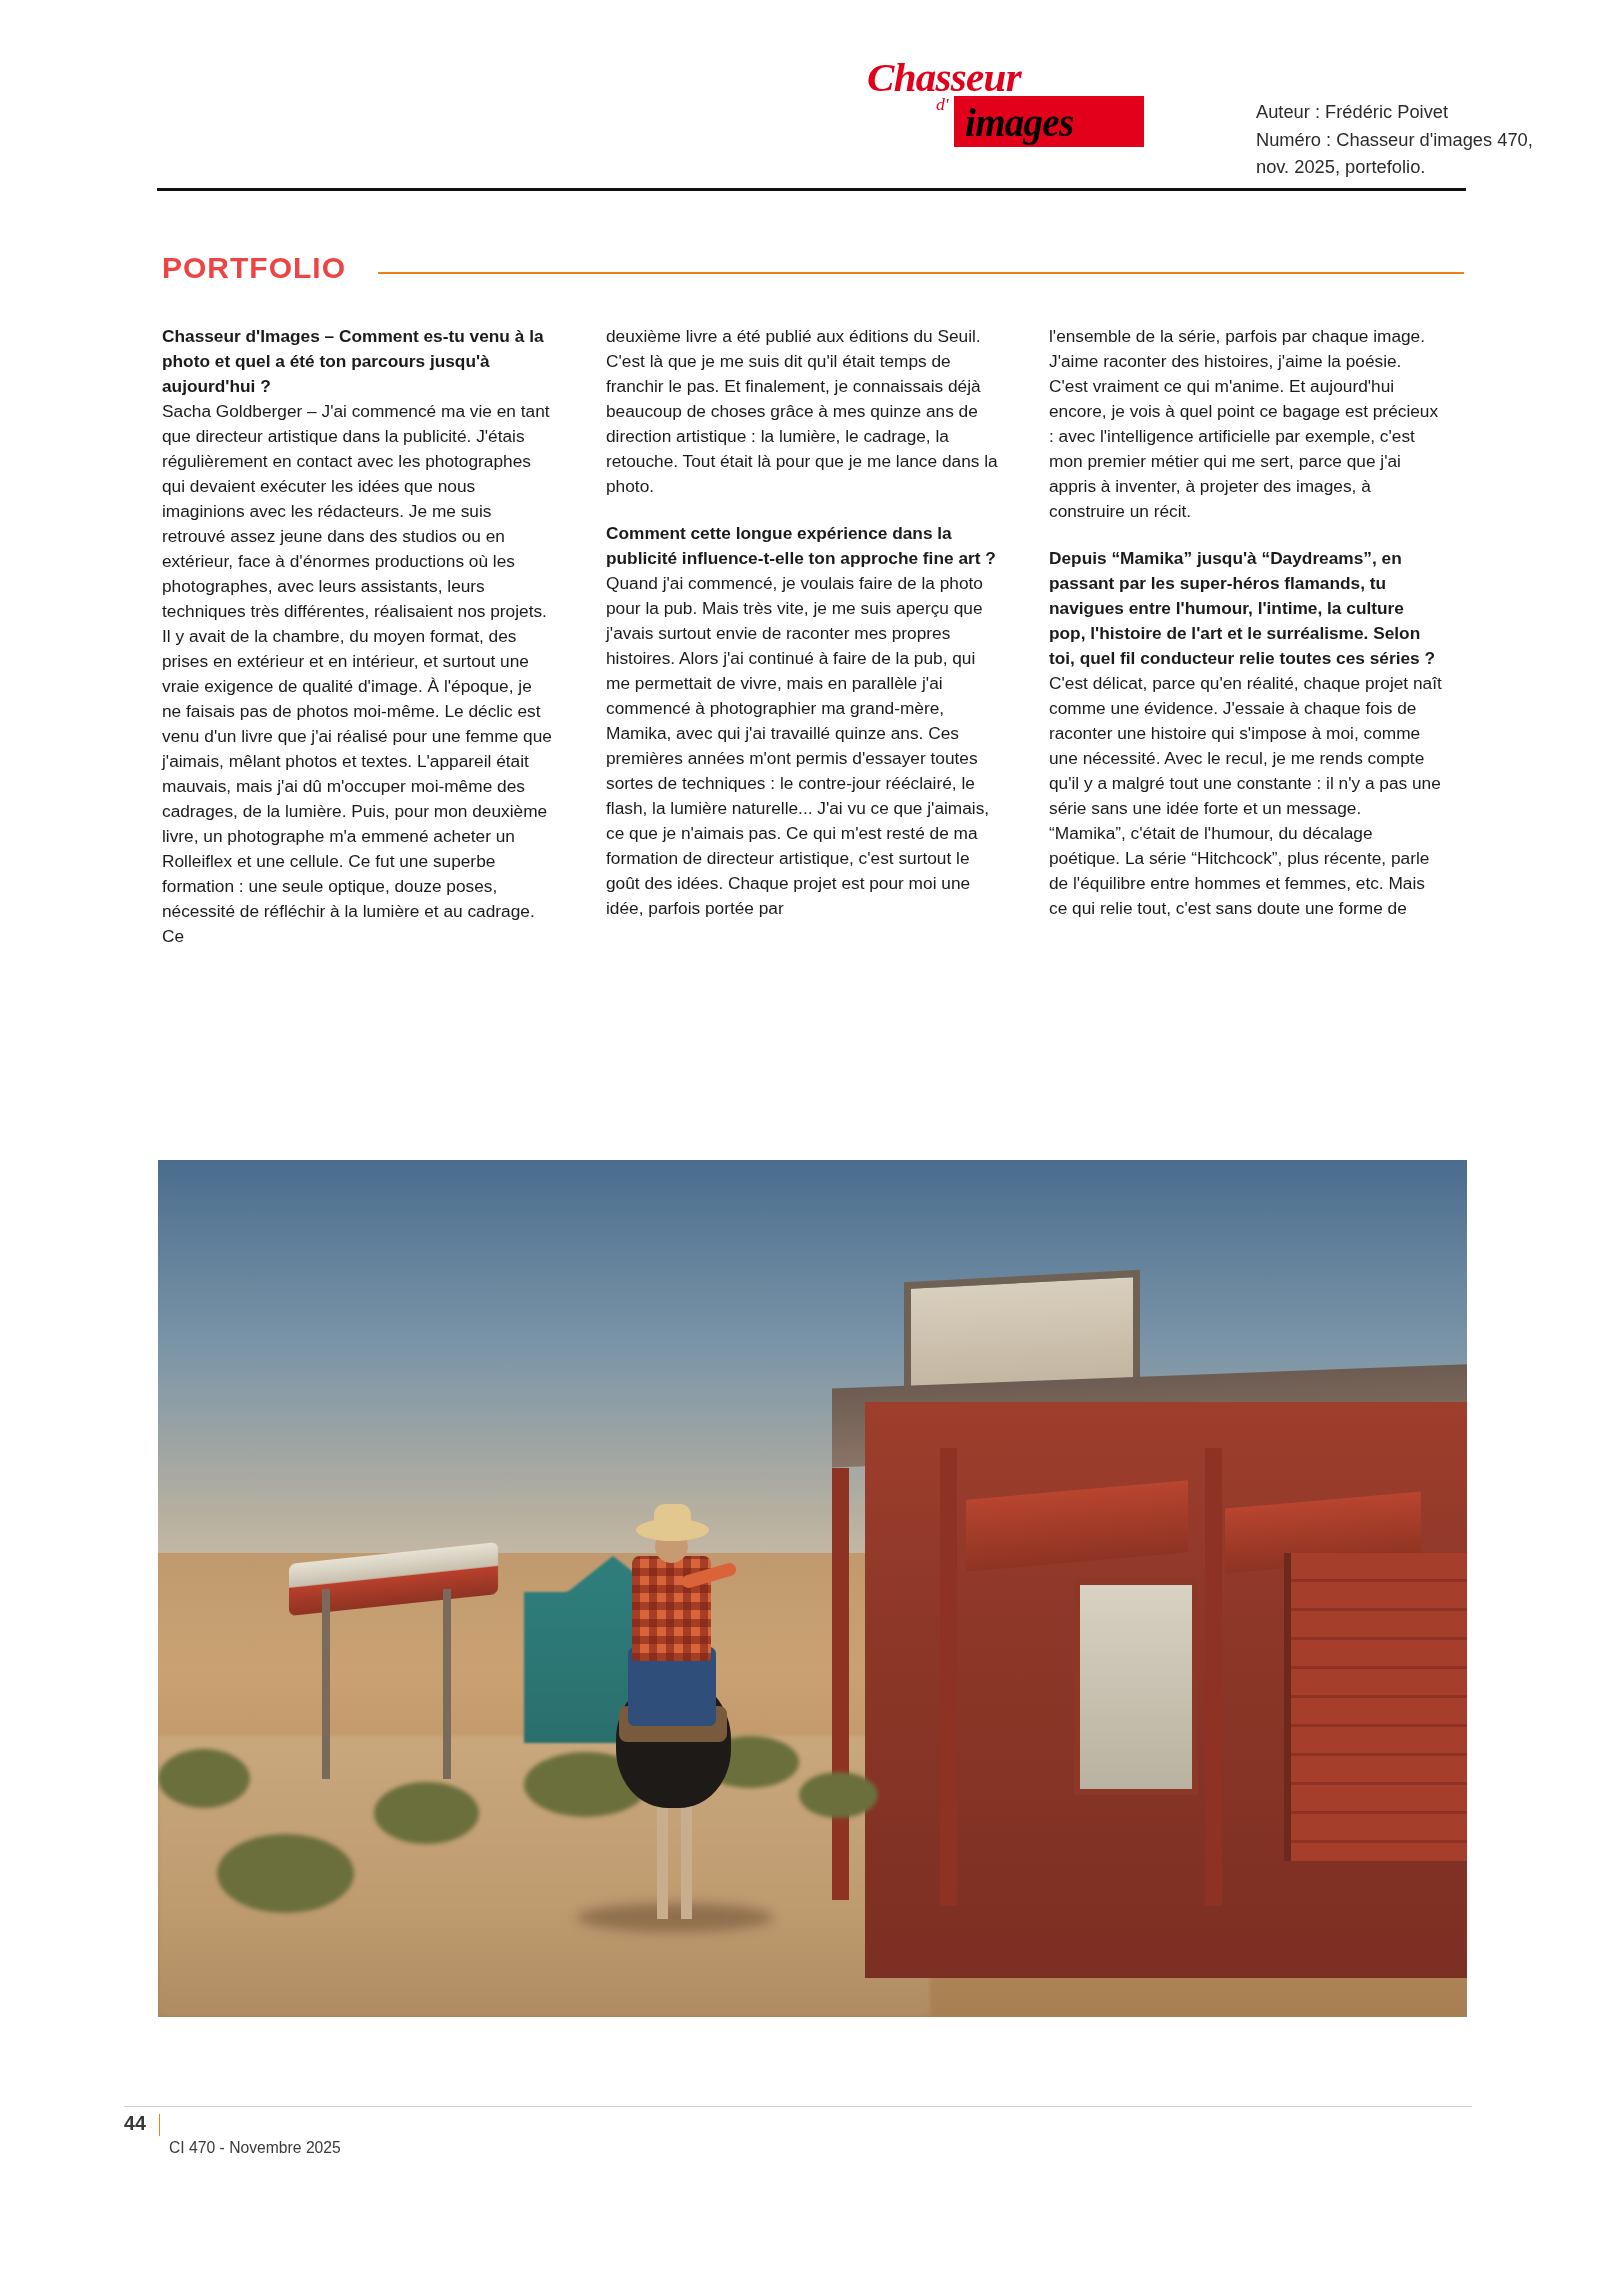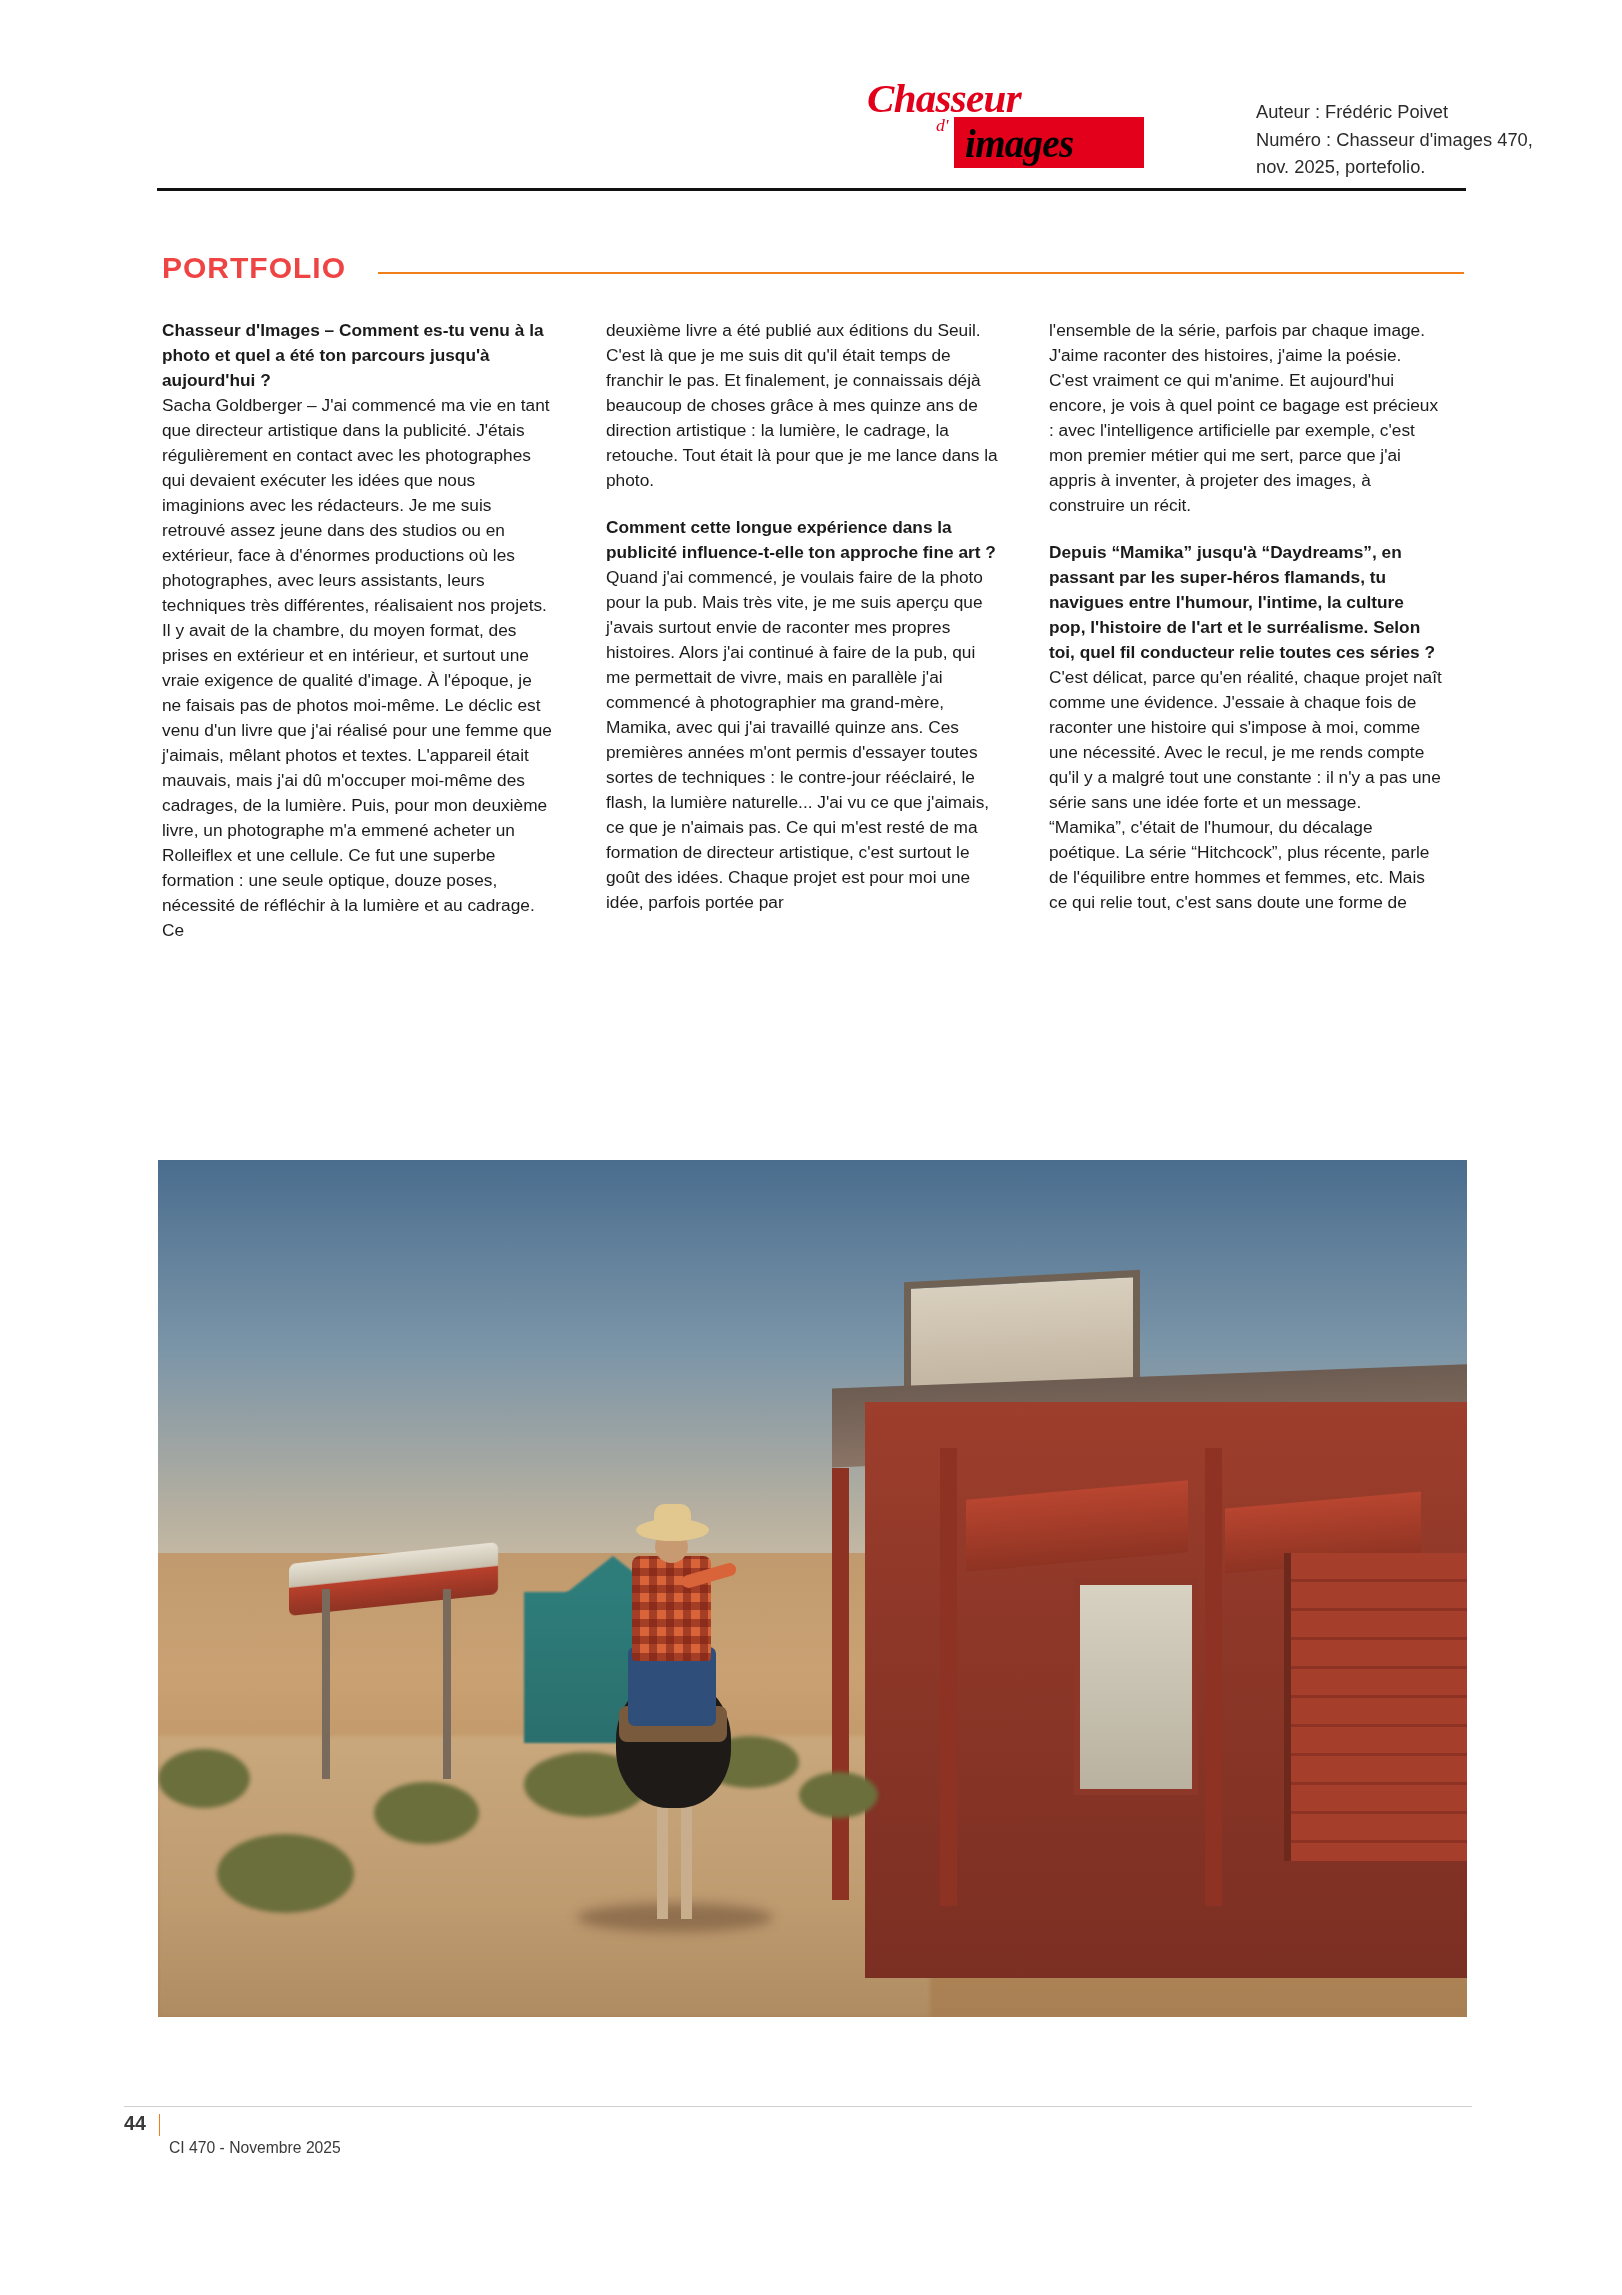--- a/index.html
+++ b/index.html
@@ -68,21 +68,20 @@
     transform: rotate(27deg);
     transform-origin: top left;
   }
 
   .ci-logo {
     position: absolute;
     left: 710px;
     top: 14.4px;
     width: 275px;
     height: 108px;
-    margin-top: 21px;
   }
   .ci-chasseur {
     position: absolute;
     left: 0;
     top: 0;
     font-size: 41px;
     font-weight: bold;
     font-style: italic;
     color: #e2001a;
     letter-spacing: -0.7px;
@@ -169,21 +168,21 @@
   
   .cols {
     position: absolute;
     left: 162px;
     top: 314px;
     width: 1302px;
     height: 818px;
   }
   .col {
     position: absolute;
-    top: 4px;
+    top: 10px;
     width: 393px;
     font-size: 17.3px;
     line-height: 25px;
     color: #1b1b1b;
     text-align: left;
   }
   .col-1 { left: 0; }
   .col-2 { left: 444px; }
   .col-3 { left: 887px; }
 

